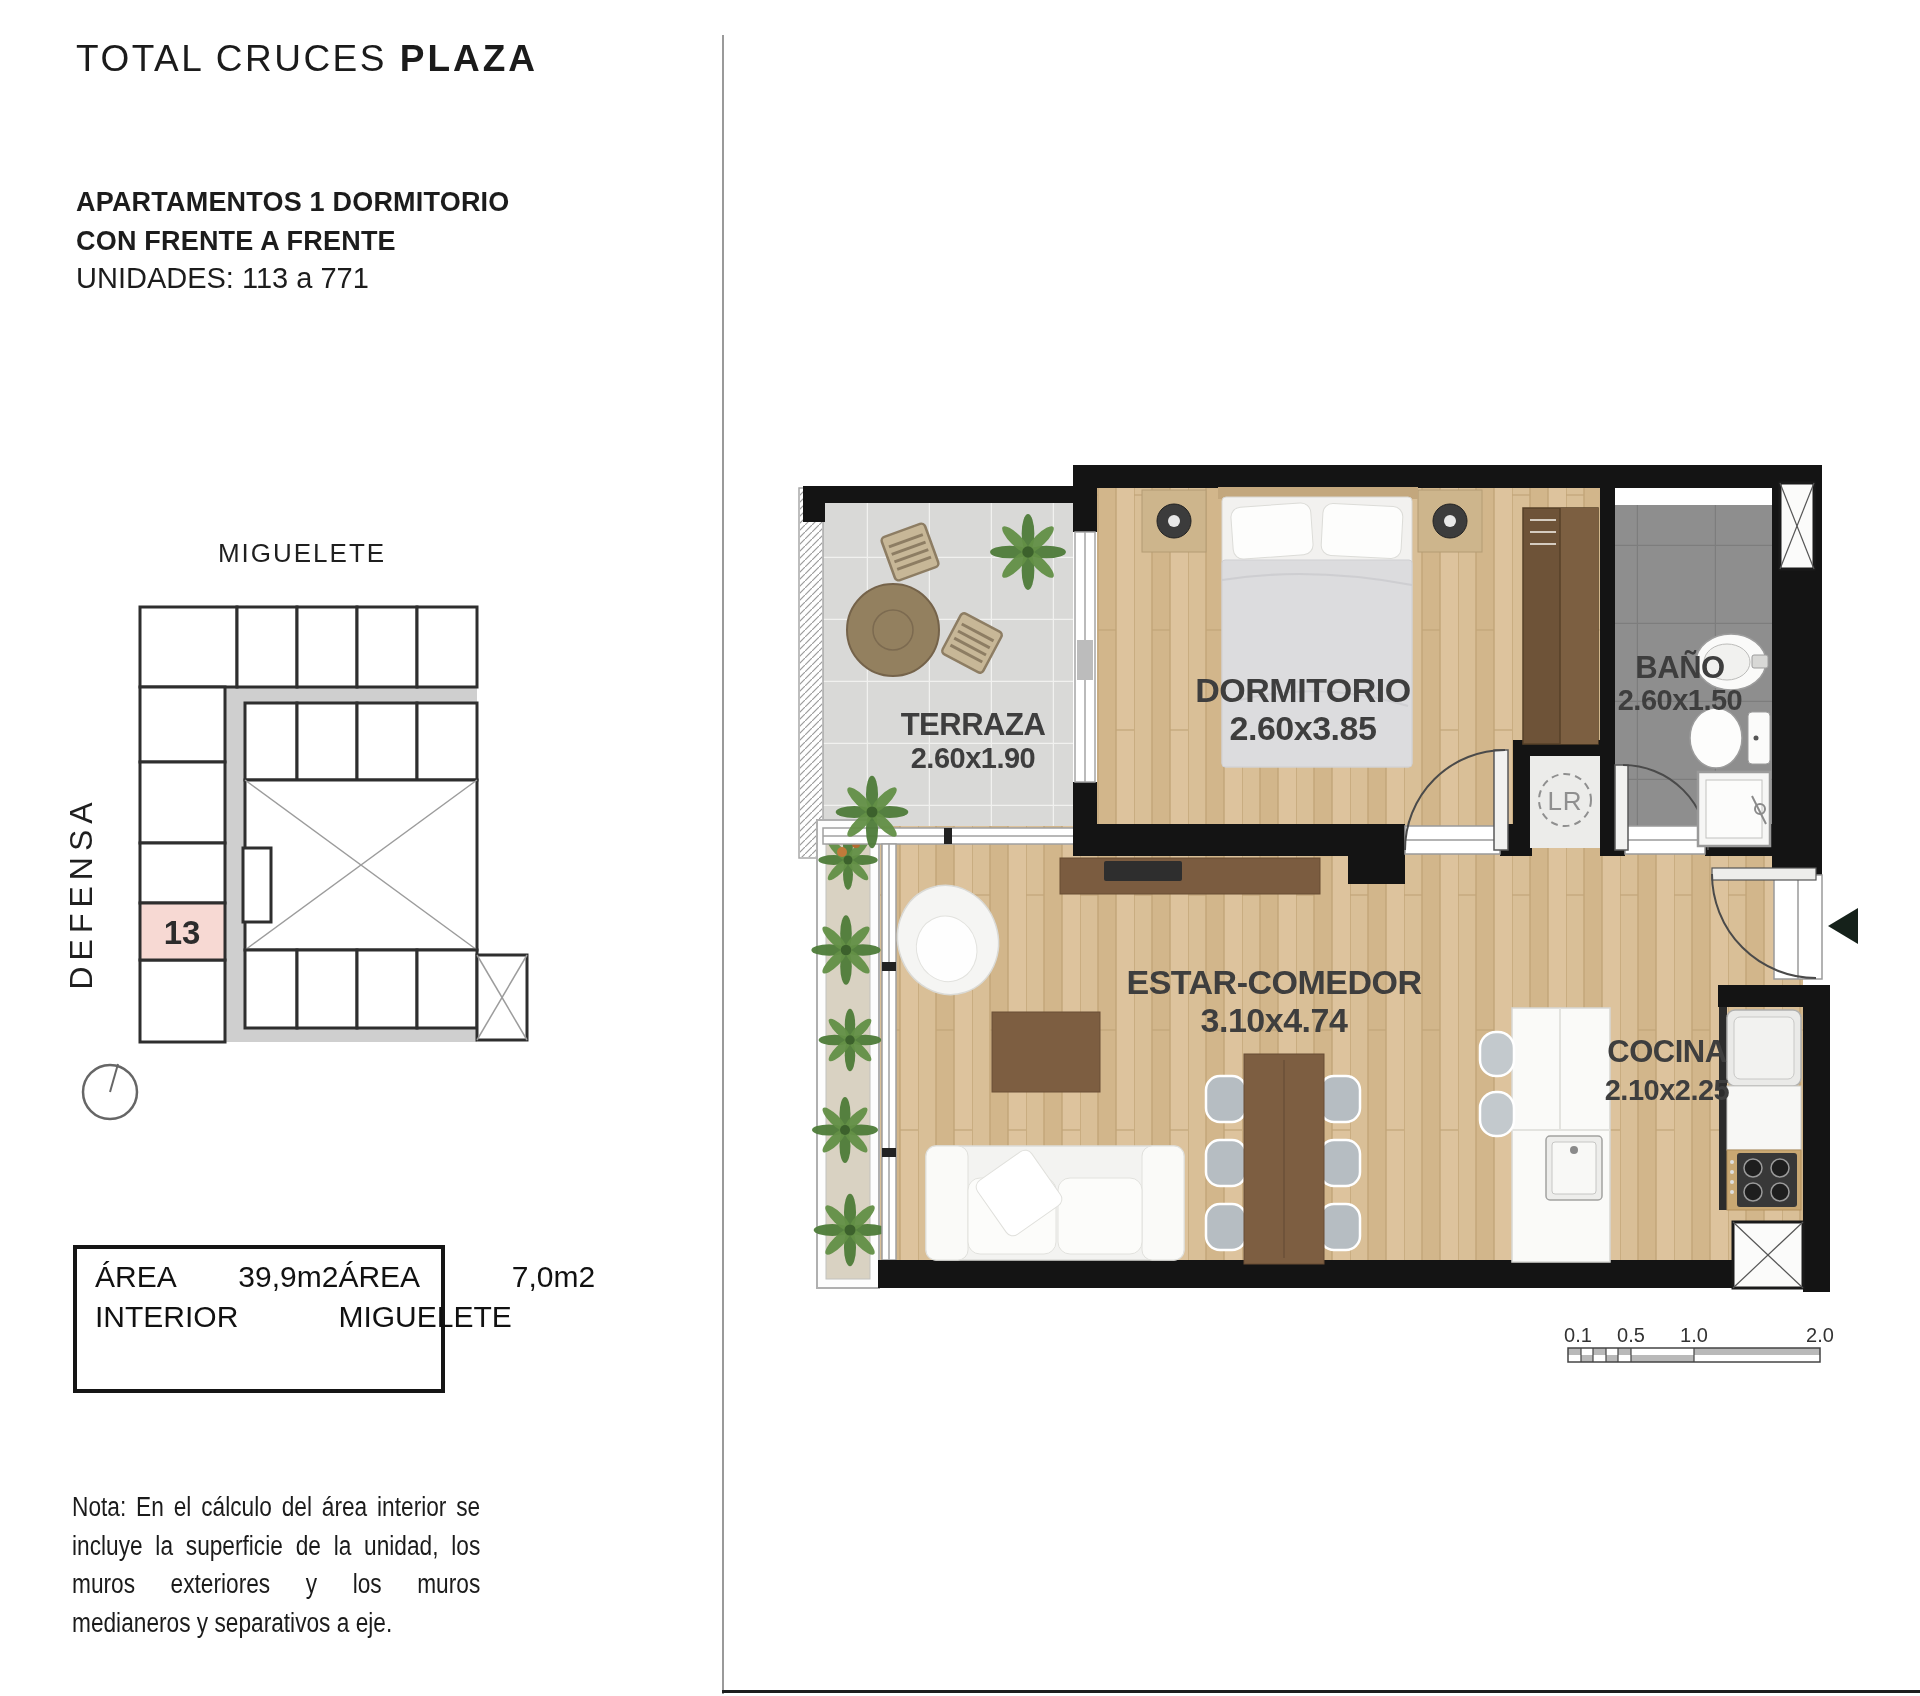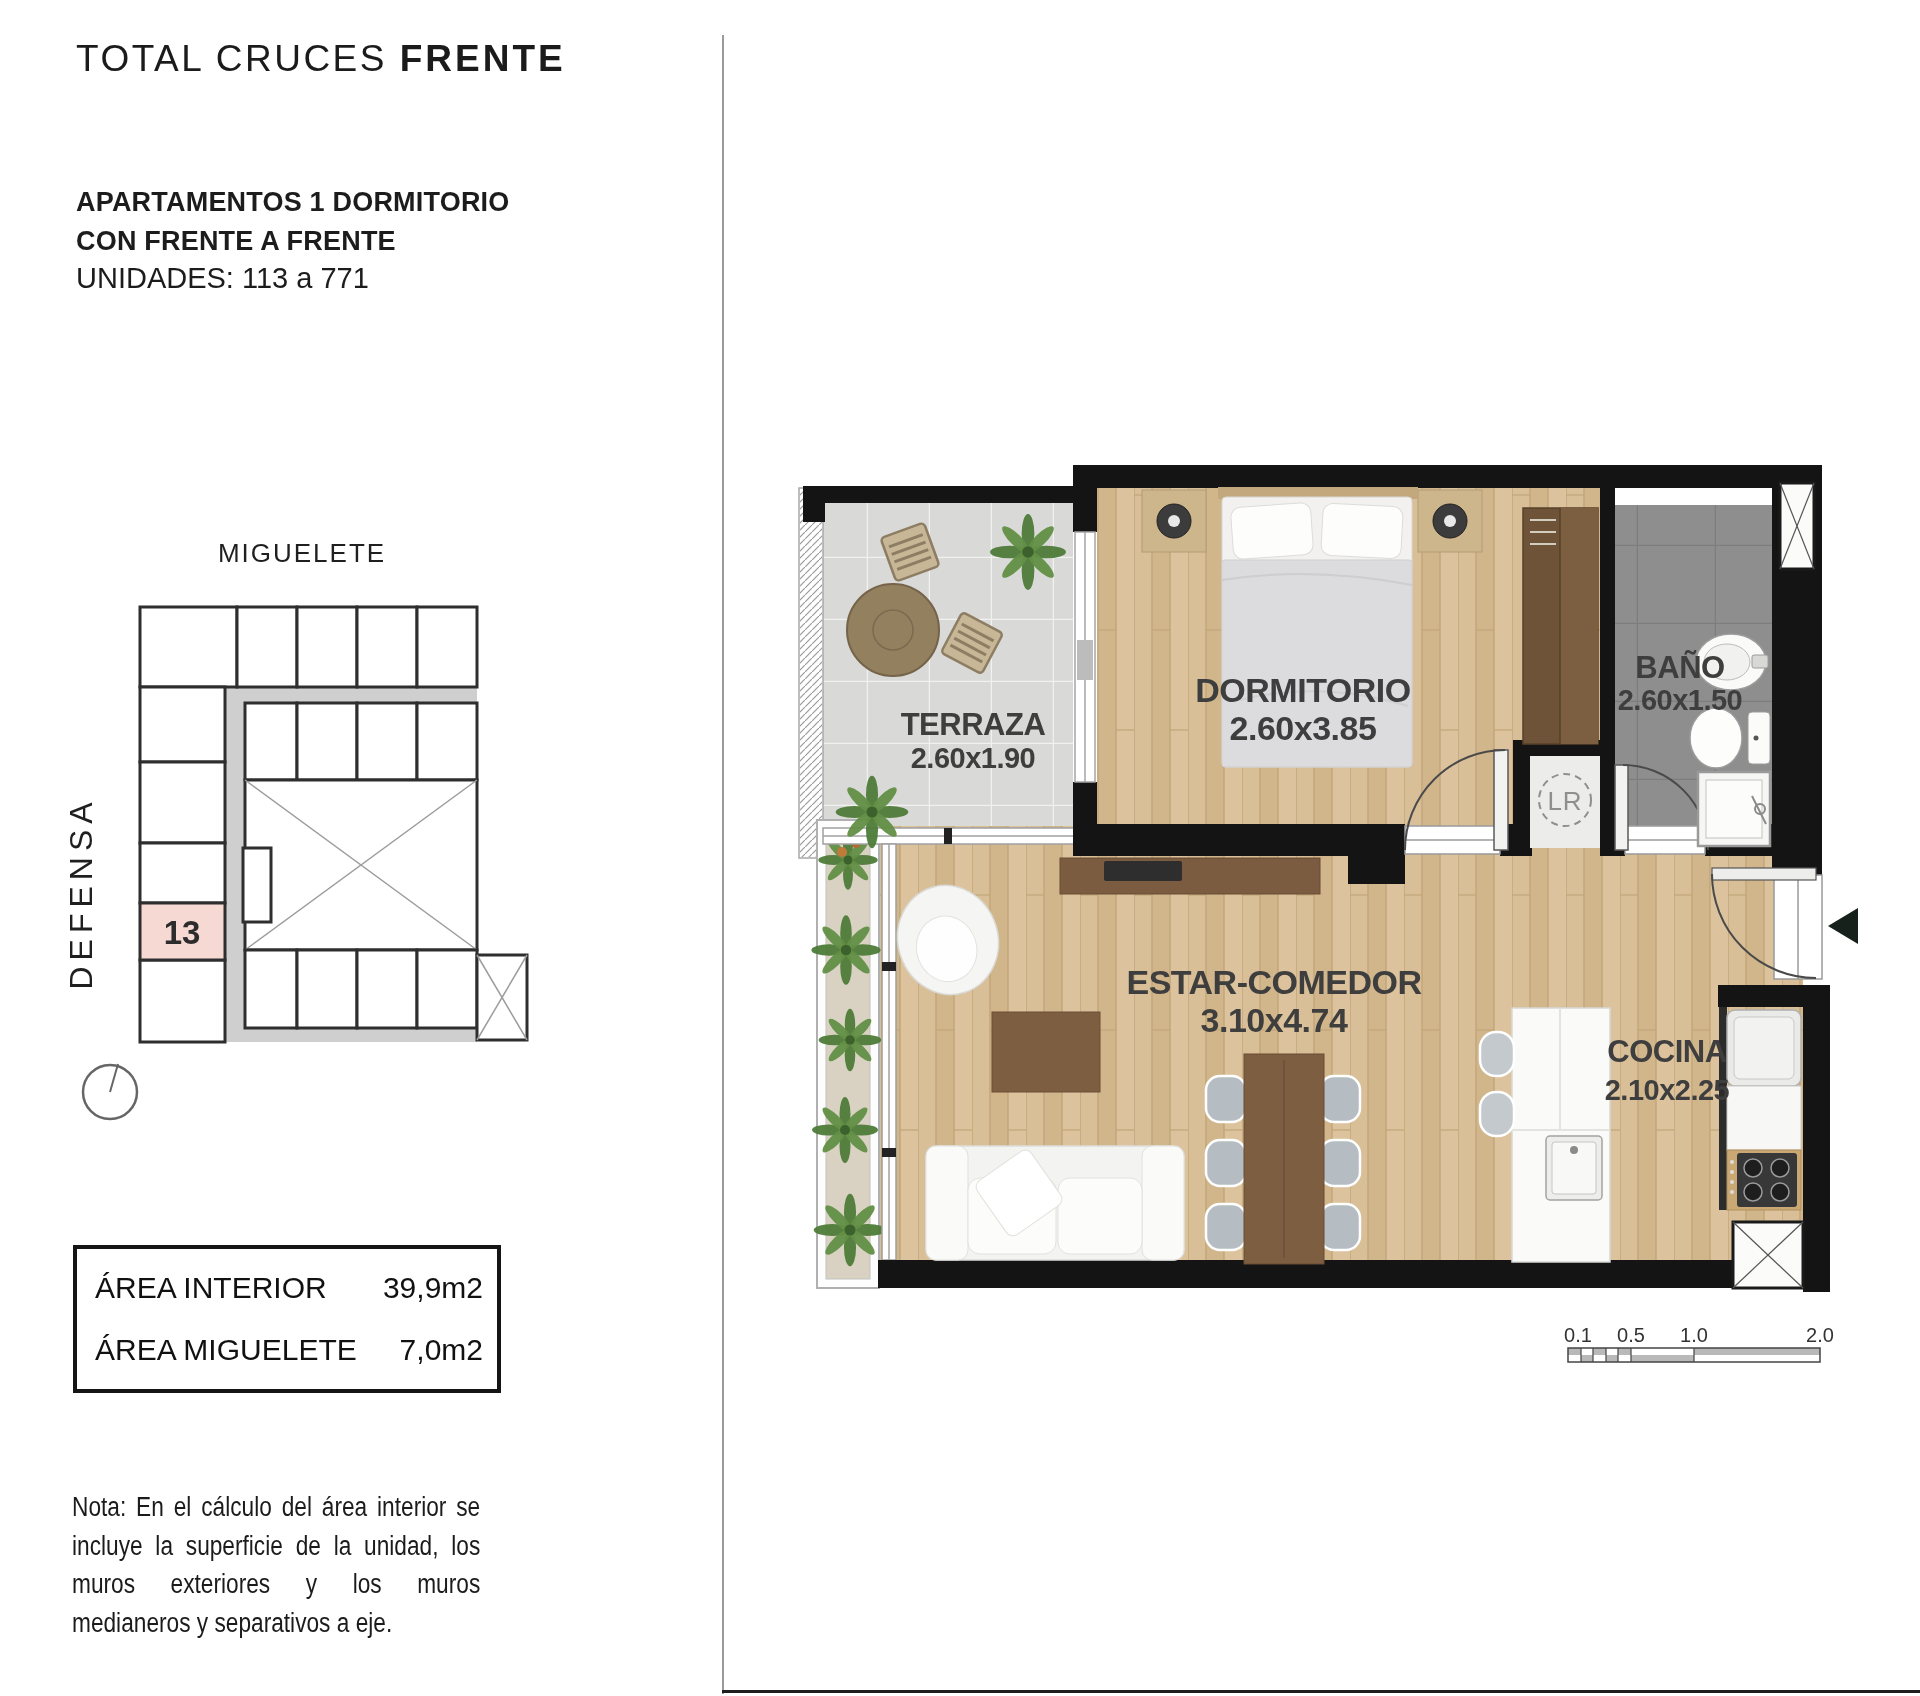--- a/index.html
+++ b/index.html
@@ -11,23 +11,23 @@
   .brand{left:76px;top:38px;font-size:37px;letter-spacing:2.5px;color:#1b1b1b;white-space:nowrap;}
   .brand .b{font-weight:700;letter-spacing:3px;}
   .doc-title{left:76px;top:183px;font-size:27px;font-weight:700;line-height:39px;letter-spacing:.2px;}
   .doc-units{left:76px;top:262px;font-size:29px;font-weight:400;}
 
   
   .vdivider{left:722px;top:35px;width:2px;height:1659px;background:#9a9a9a;}
   .hbottom{left:722px;top:1690px;width:1198px;height:3px;background:#1e1e1e;}
 
   
-  .area-table{left:73px;top:1245px;width:428px;height:148px;border:4px solid #151515;
+  .area-table{left:73px;top:1245px;width:372px;height:148px;border:4px solid #151515;
               box-sizing:border-box;padding:8px 14px 8px 18px;display:flex;
-              flex-direction:column;justify-content:space-around;}
+              justify-content:space-around;}
   .area-row{display:flex;justify-content:space-between;font-size:30px;color:#111;line-height:40px;}
   .area-row .v{text-align:left;}
 
   
   .note{left:72px;top:1488px;width:486px;transform:scaleX(.84);transform-origin:0 0;
         font-size:27px;line-height:38.5px;color:#1b1b1b;}
   .note .ln{white-space:nowrap;}
   .note .just{text-align-last:justify;text-align:justify;}
 
   svg{position:absolute;overflow:visible;}
@@ -40,21 +40,21 @@
   .big{font-size:34px;}
   .lr{font-size:26px;fill:#8f8f8f;letter-spacing:1px;}
   .tick{font-size:20px;fill:#333;}
 </style>
 </head>
 <body>
 
 <div class="abs brand">
   <span>TOTAL CRUCES</span>
   <span> </span>
-  <span class="b">FRENTE</span>
+  <span class="b">PLAZA</span>
 </div>
 
 <div class="abs doc-title">
   <div>APARTAMENTOS 1 DORMITORIO</div>
   <div>CON FRENTE A FRENTE</div>
 </div>
 <div class="abs doc-units">UNIDADES: 113 a 771</div>
 
 <div class="abs vdivider"></div>
 <div class="abs hbottom"></div>

